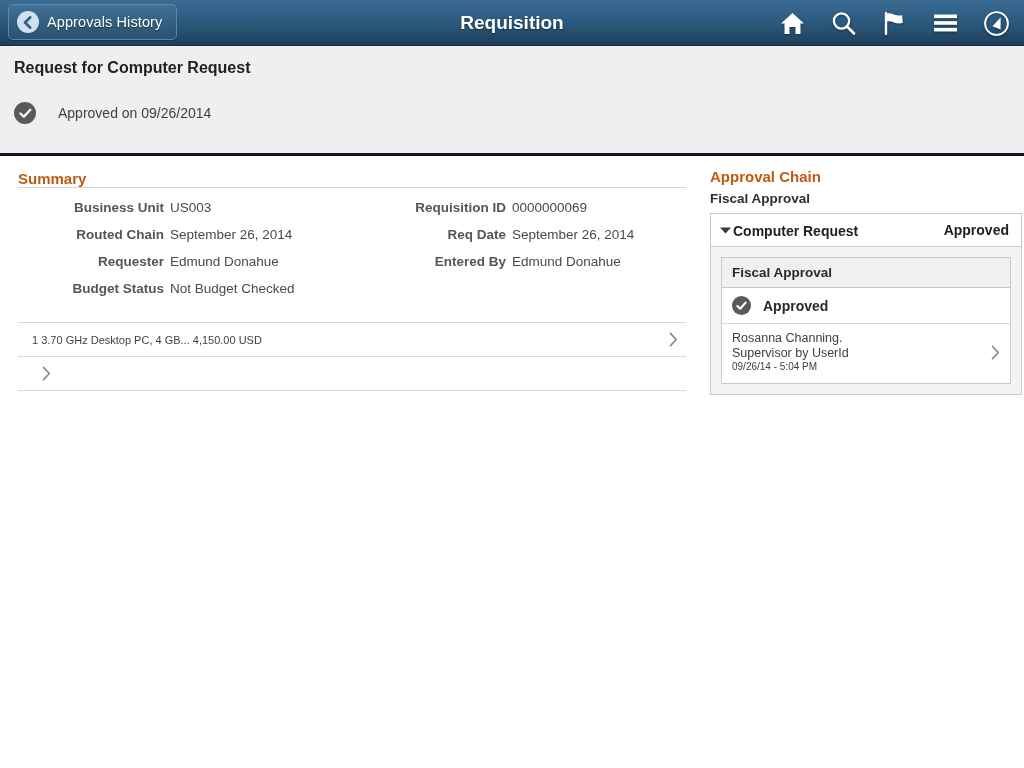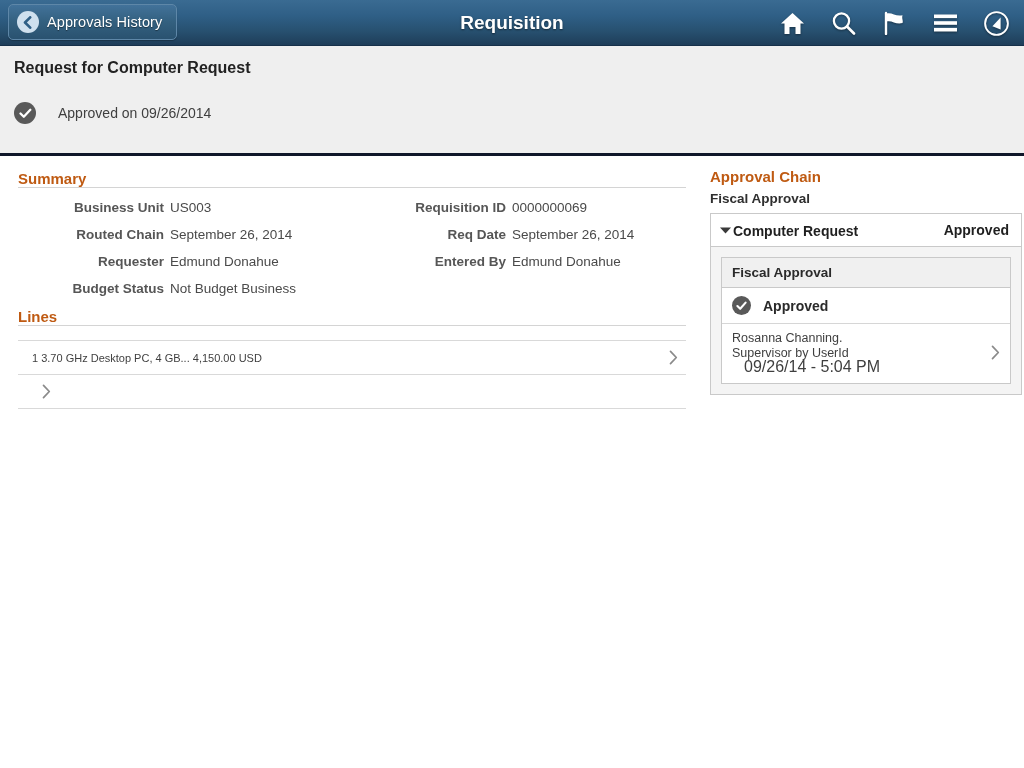--- a/index.html
+++ b/index.html
@@ -263,21 +263,21 @@
   .card-person {
     display: flex;
     align-items: center;
     justify-content: space-between;
     padding: 7px 10px 8px 10px;
     cursor: pointer;
   }
   .person-lines { line-height: 14.5px; }
   .person-name { font-size: 12.5px; color: #3f3f3f; }
   .person-role { font-size: 12.5px; color: #3f3f3f; }
-  .person-date { font-size: 16px; color: #3f3f3f; margin-left: 12px; }
+  .person-date { font-size: 10px; color: #3f3f3f; }
 </style>
 </head>
 <body>
 
 <div class="topbar">
 
   <div class="back-btn">
     <span class="back-chevron-circle">
       <svg width="12" height="13" viewBox="0 0 12 13">
         <path d="M8.2 1.3 L3 6.5 L8.2 11.7" stroke="#2f5f86" stroke-width="2.6" fill="none" stroke-linecap="round" stroke-linejoin="round"></path>
@@ -356,42 +356,41 @@
         <div class="field-row">
           <span class="field-label">Routed Chain</span>
           <span class="field-value">September 26, 2014</span>
         </div>
         <div class="field-row">
           <span class="field-label">Requester</span>
           <span class="field-value">Edmund Donahue</span>
         </div>
         <div class="field-row">
           <span class="field-label">Budget Status</span>
-          <span class="field-value">Not Budget Business</span>
+          <span class="field-value">Not Budget Checked</span>
         </div>
       </div>
 
       <div class="sum-col right">
         <div class="field-row">
           <span class="field-label">Requisition ID</span>
           <span class="field-value">0000000069</span>
         </div>
         <div class="field-row">
           <span class="field-label">Req Date</span>
           <span class="field-value">September 26, 2014</span>
         </div>
         <div class="field-row">
           <span class="field-label">Entered By</span>
           <span class="field-value">Edmund Donahue</span>
         </div>
       </div>
 
     </div>
 
-    <div class="section-head">Lines</div>
 
     <div class="lines-wrap">
       <div class="line-row">
         <span class="line-text">1 3.70 GHz Desktop PC, 4 GB... 4,150.00 USD</span>
         <span class="row-chevron">
           <svg width="9" height="15" viewBox="0 0 9 15">
             <path d="M1.5 1.3 L7.3 7.5 L1.5 13.7" stroke="#8a8a8a" stroke-width="1.7" fill="none" stroke-linecap="round" stroke-linejoin="round"></path>
           </svg>
         </span>
       </div>

